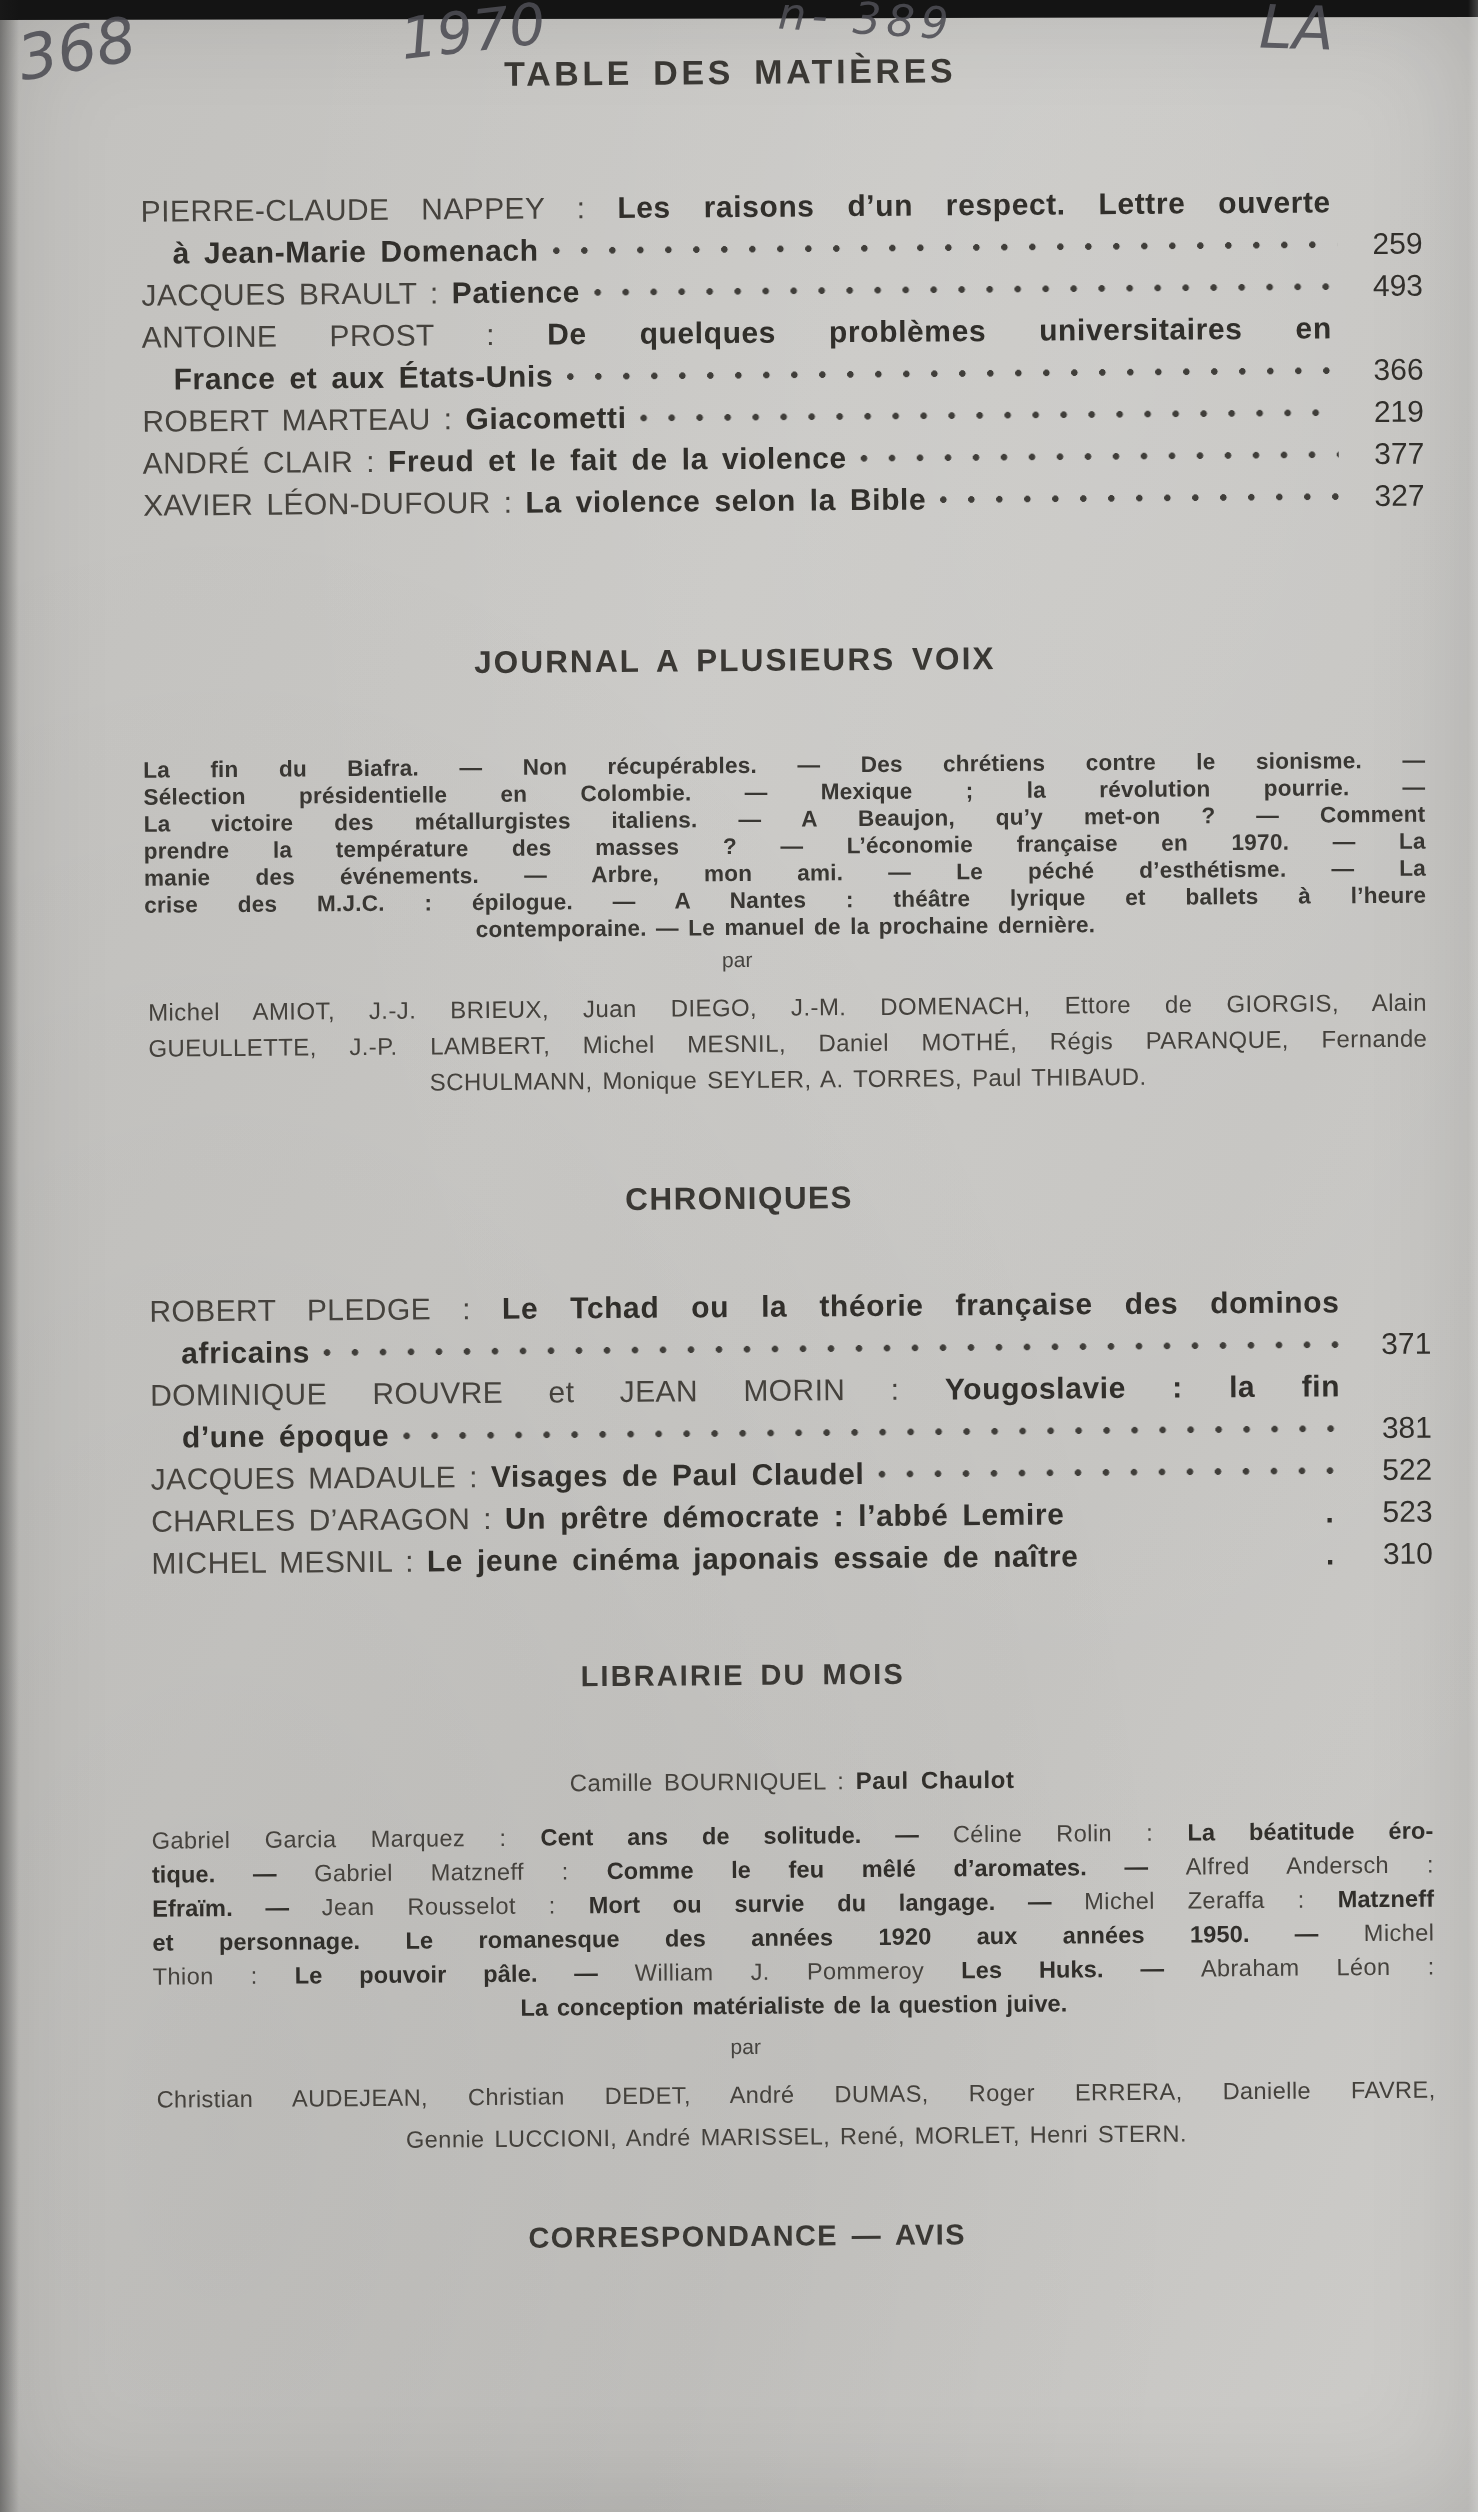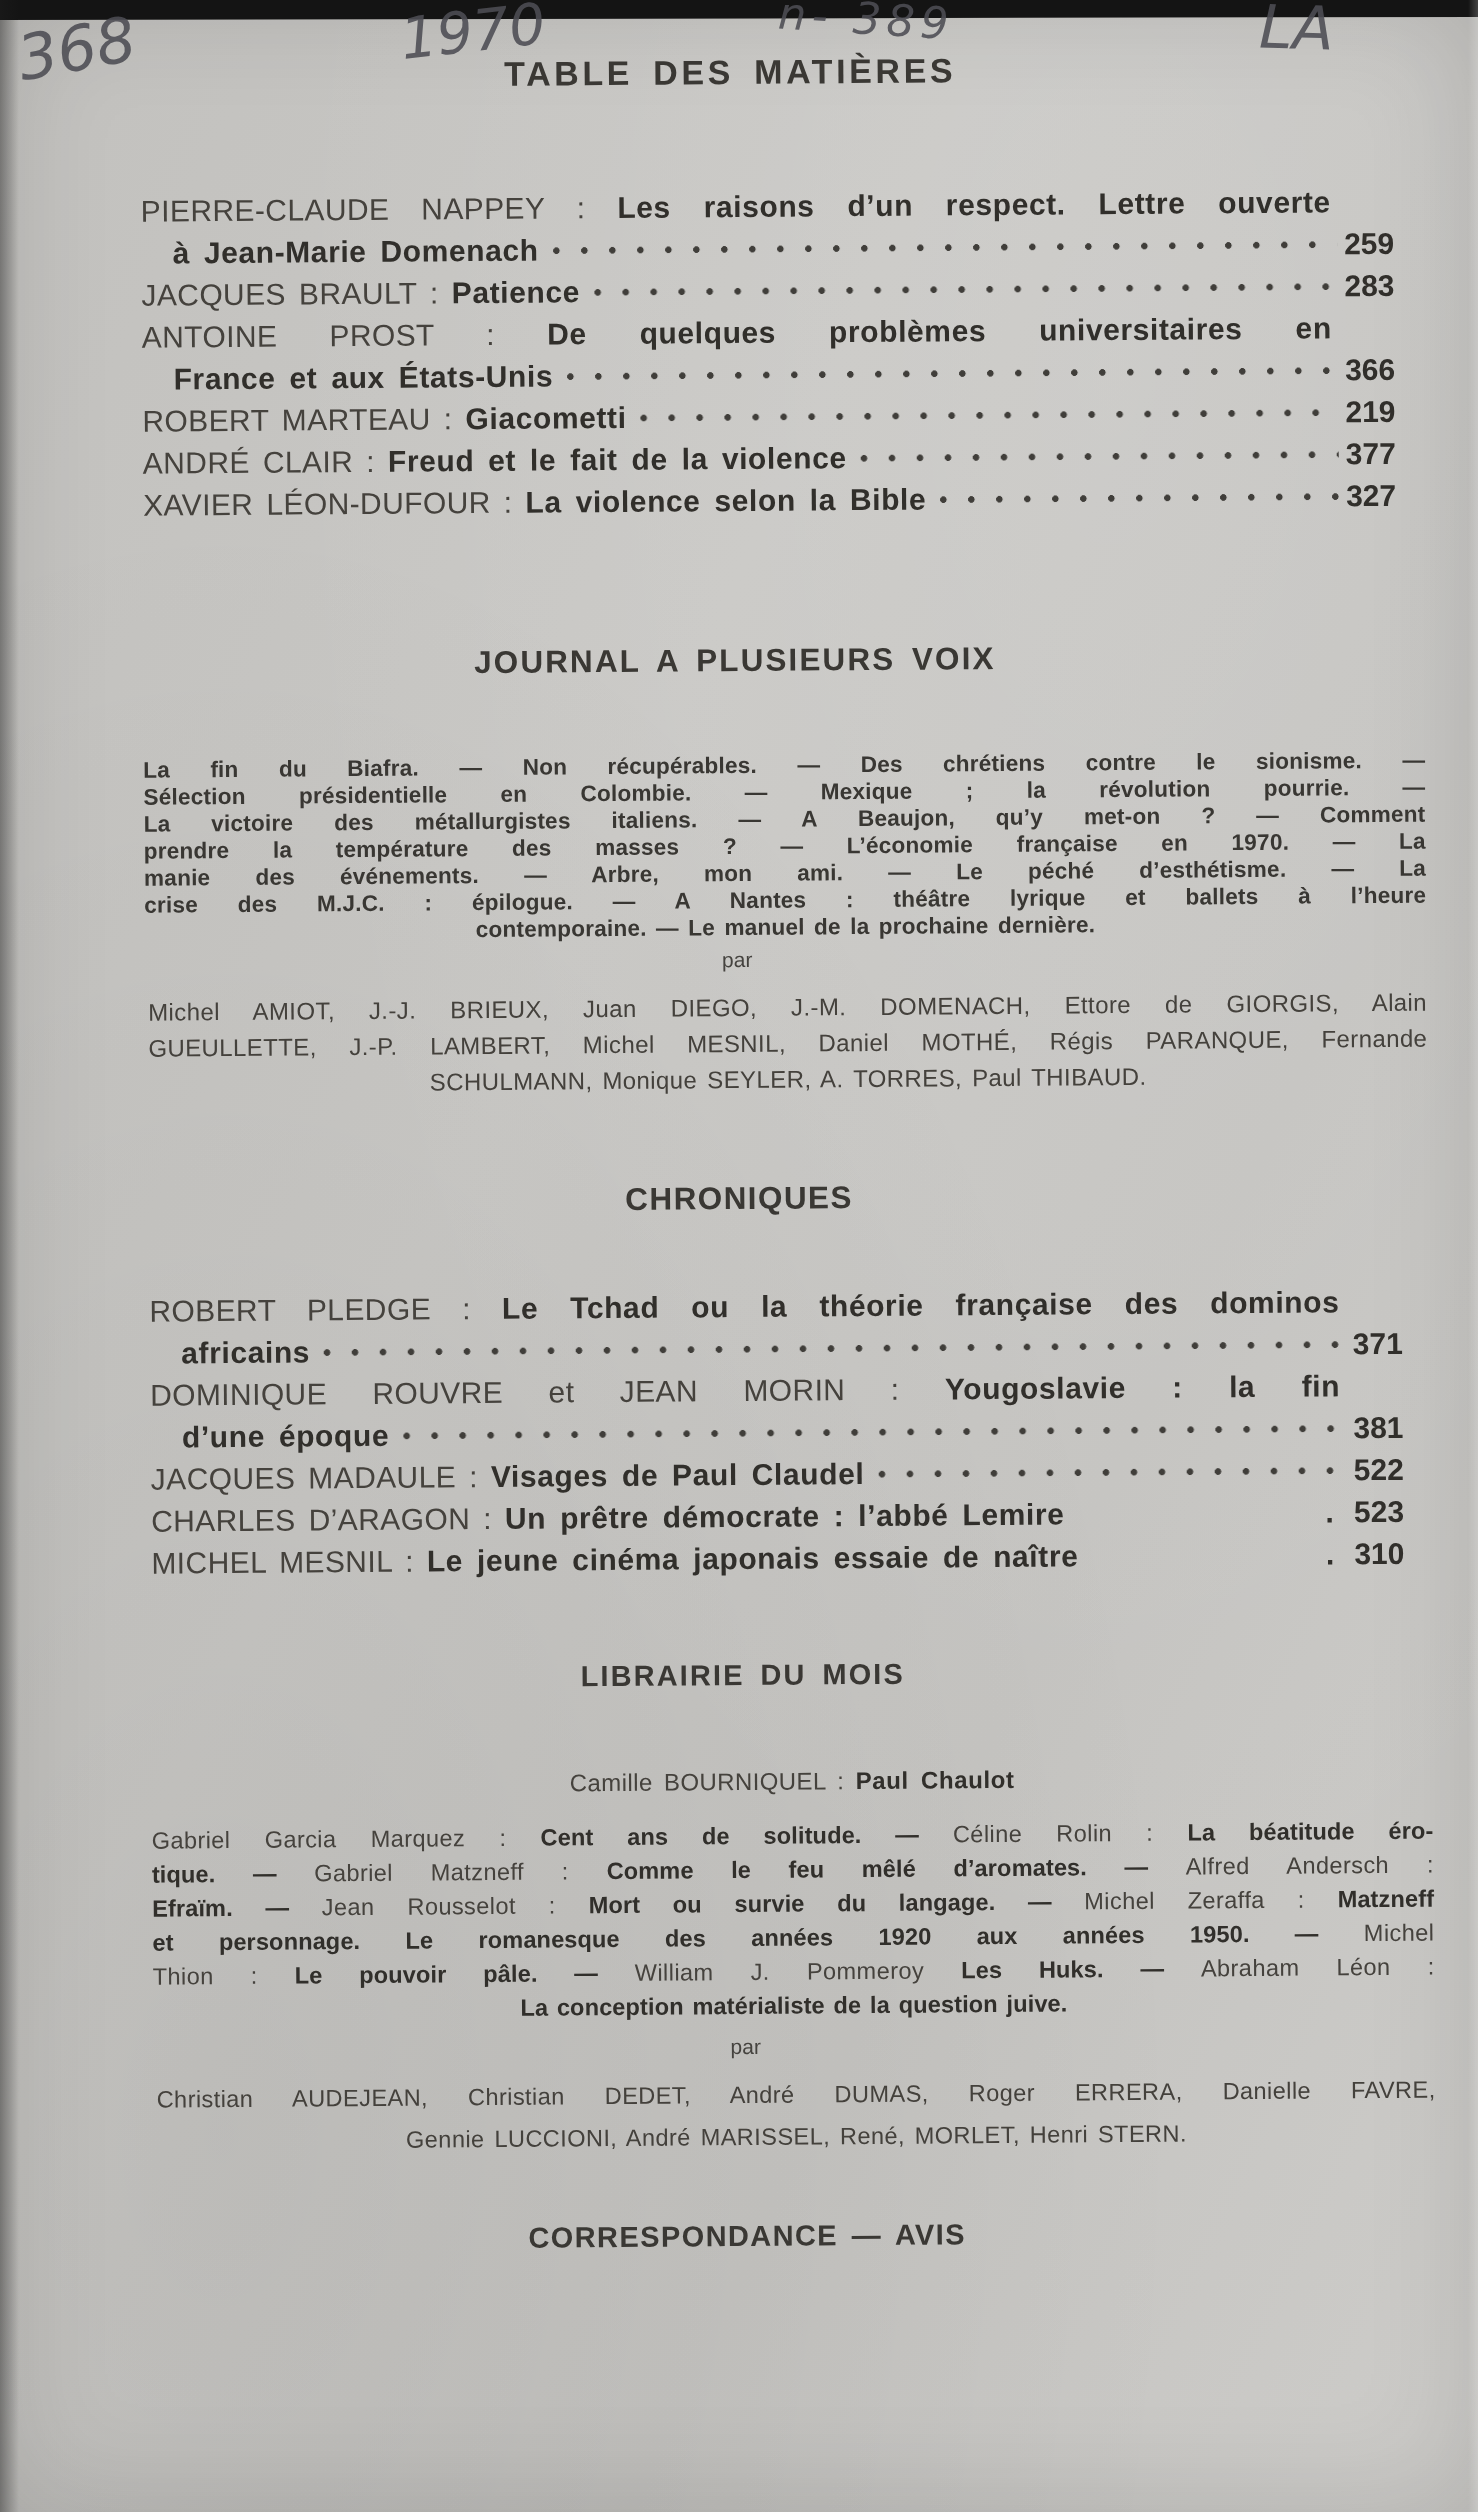--- a/index.html
+++ b/index.html
@@ -48,21 +48,21 @@
   .n{font-weight:400;color:#45423d;letter-spacing:0.4px;word-spacing:4.3px;}
   .b{font-weight:700;color:#312f2b;letter-spacing:0.6px;word-spacing:5px;}
   .lt{white-space:nowrap;}
   .leader{
     flex:1 1 auto;min-width:36px;height:8.6px;align-self:center;
     margin:0 7.2px 0 13px;
     background-image:radial-gradient(circle at 4.3px 4.3px,#403e3a 0 3px,rgba(0,0,0,0) 3.5px);
     background-size:28px 8.6px;background-repeat:repeat-x;
   }
   .leader.single{background:none;height:auto;align-self:baseline;text-align:right;font-weight:700;padding-right:13px;color:#312f2b;}
-  .pg{flex:0 0 107px;text-align:left;font-weight:700;color:#312f2b;}
+  .pg{flex:0 0 107px;text-align:center;font-weight:400;color:#312f2b;}
 
   
   .para{position:absolute;left:147px;right:50px;}
   #journal-p{top:752px;font-size:22.6px;line-height:27px;}
   #journal-p .b{letter-spacing:0.2px;word-spacing:2.9px;color:#393733;}
   #lib-p{top:1819px;font-size:23.6px;line-height:34px;}
   #lib-p .b{letter-spacing:0.1px;word-spacing:2.1px;}
   #lib-p .n{word-spacing:2.1px;}
   .pline.justify{text-align:justify;text-align-last:justify;}
   .pline.center{text-align:center;text-align-last:center;}
@@ -97,21 +97,21 @@
     <div class="toc" id="toc1">
         <div class="eline full"><span class="n">PIERRE-CLAUDE NAPPEY : </span><span class="b">Les raisons d’un respect. Lettre ouverte</span></div>
         <div class="eline flexline ind">
           <span class="lt"><span class="b">à Jean-Marie Domenach</span></span>
           <span class="leader"></span>
           <span class="pg">259</span>
         </div>
         <div class="eline flexline">
           <span class="lt"><span class="n">JACQUES BRAULT : </span><span class="b">Patience</span></span>
           <span class="leader"></span>
-          <span class="pg">283</span>
+          <span class="pg">493</span>
         </div>
         <div class="eline full"><span class="n">ANTOINE PROST : </span><span class="b">De quelques problèmes universitaires en</span></div>
         <div class="eline flexline ind">
           <span class="lt"><span class="b">France et aux États-Unis</span></span>
           <span class="leader"></span>
           <span class="pg">366</span>
         </div>
         <div class="eline flexline">
           <span class="lt"><span class="n">ROBERT MARTEAU : </span><span class="b">Giacometti</span></span>
           <span class="leader"></span>

